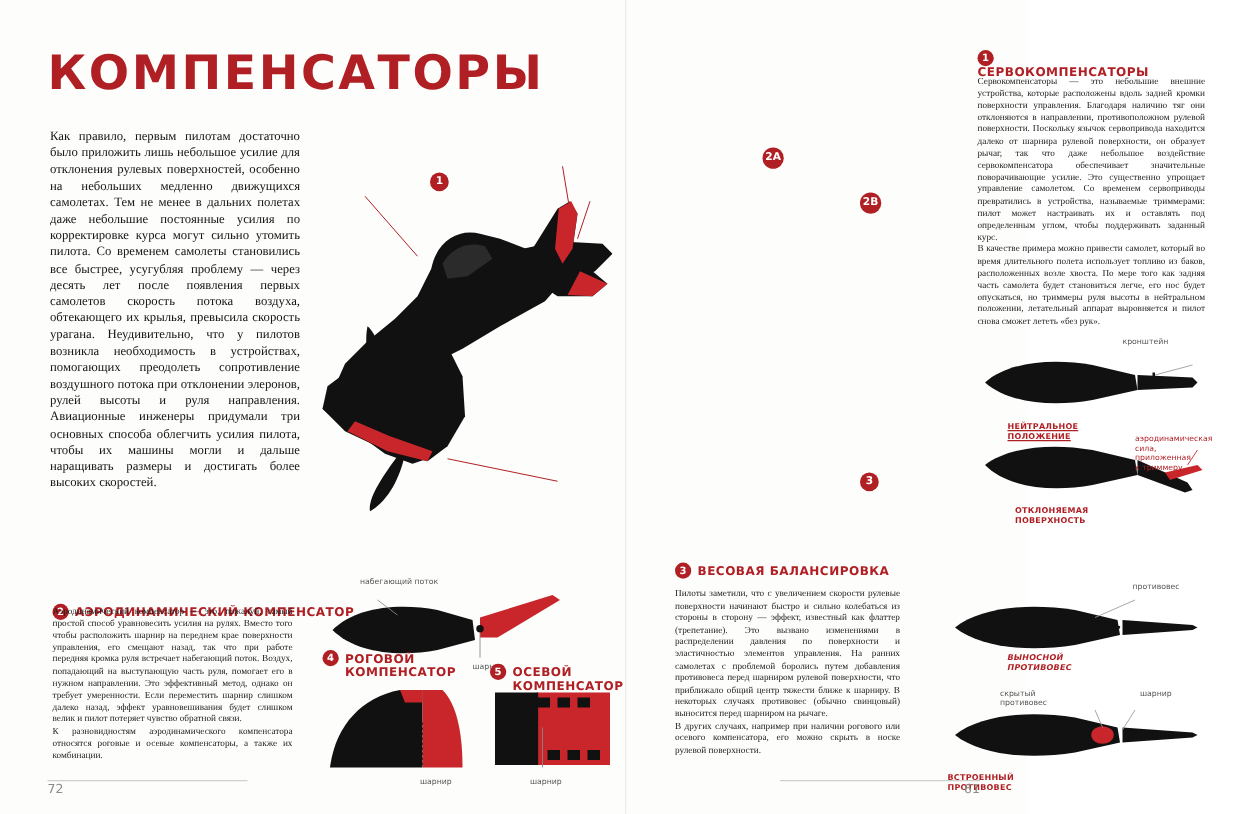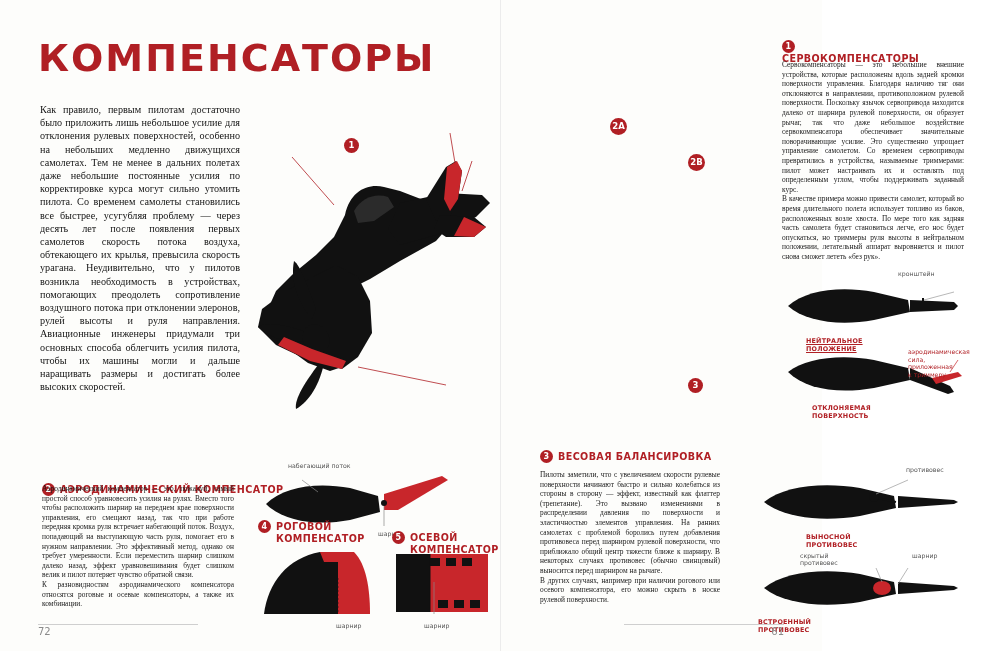--- a/index.html
+++ b/index.html
@@ -292,21 +292,21 @@
   <div class="caption" style="left:906px; top:466px;">противовес</div>
   <div style="position:absolute; left:758px; top:476px; width:210px; height:52px;">
     <svg width="210" height="52" viewBox="0 0 210 52">
       <path d="M6 26 C26 10, 64 6, 102 12 L136 20 L138 32 L102 40 C64 46, 26 42, 6 26 Z" fill="#111"></path>
       <path d="M140 20 L196 24 L200 26 L196 28 L140 32 Z" fill="#111"></path>
       <path d="M138 26 L120 22" stroke="#111" stroke-width="2"></path>
       <circle cx="116" cy="21" r="5" fill="#111"></circle>
       <line x1="118" y1="18" x2="150" y2="4" stroke="#999" stroke-width="0.7"></line>
     </svg>
   </div>
-  <div class="caption-red" style="left:806px; top:533px;">ВЫНОСНОЙ ПРОТИВОВЕС</div>
+  <div class="caption-red" style="left:806px; top:522px;font-style:italic;">ВЫНОСНОЙ ПРОТИВОВЕС</div>
 
   <div class="caption" style="left:800px; top:552px;">скрытый противовес</div>
   <div class="caption" style="left:912px; top:552px;">шарнир</div>
   <div style="position:absolute; left:758px; top:562px; width:210px; height:52px;">
     <svg width="210" height="52" viewBox="0 0 210 52">
       <path d="M6 26 C26 10, 64 6, 102 12 L136 20 L138 32 L102 40 C64 46, 26 42, 6 26 Z" fill="#111"></path>
       <path d="M140 20 L196 24 L200 26 L196 28 L140 32 Z" fill="#111"></path>
       <ellipse cx="124" cy="26" rx="9" ry="7" fill="#c8262b"></ellipse>
       <line x1="124" y1="20" x2="118" y2="6" stroke="#999" stroke-width="0.7"></line>
       <line x1="140" y1="22" x2="150" y2="6" stroke="#999" stroke-width="0.7"></line>

